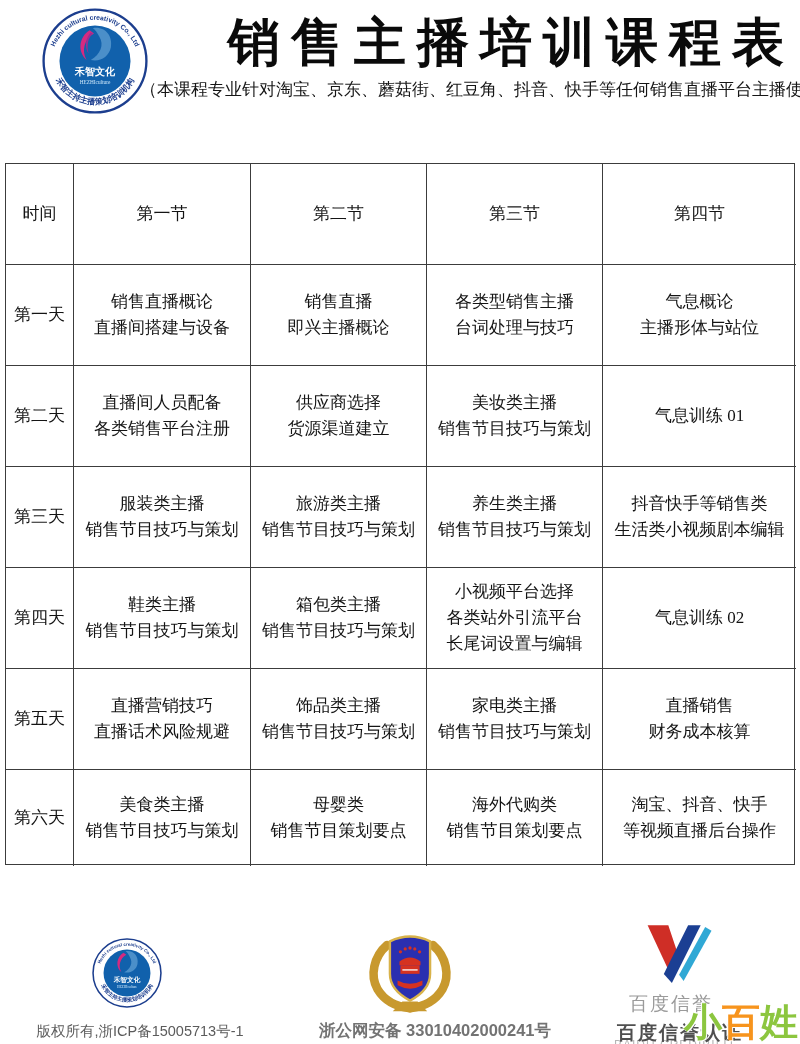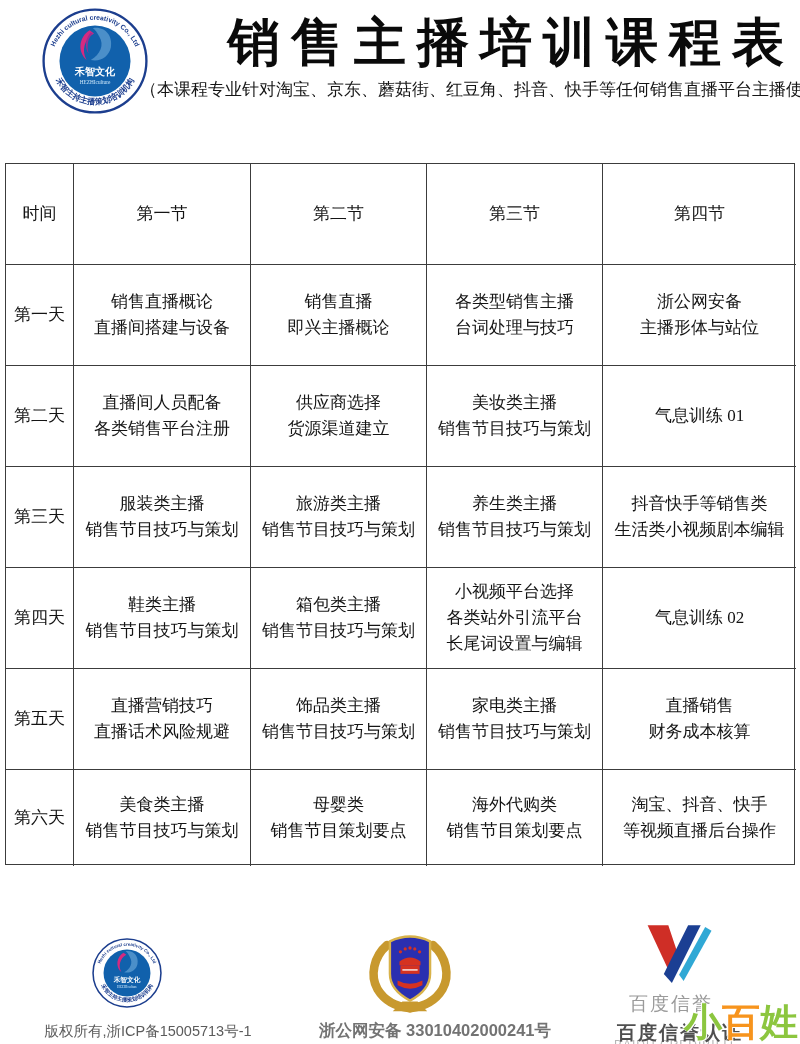--- a/index.html
+++ b/index.html
@@ -33,21 +33,21 @@
     display:flex; flex-direction:column; align-items:center; justify-content:center;
     border-right:1px solid #3c3c3c; border-bottom:1px solid #3c3c3c;
     font-size:17px; color:#141414; text-align:center; line-height:26px;
     white-space:nowrap; overflow:hidden;
   }
   .tcell.last-col { border-right:none; }
   .tcell.last-row { border-bottom:none; }
   .tcell .line { white-space:nowrap; }
   
   .footer-left-text {
-    position:absolute; left:28px; top:1022px; width:240px; text-align:center;
+    position:absolute; left:20px; top:1022px; width:240px; text-align:center;
     font-size:14.5px; color:#5b5b5b; font-family:"Liberation Sans", sans-serif;
     white-space:nowrap;
   }
   .police-badge { position:absolute; left:362px; top:926px; width:96px; height:88px; }
   .police-text {
     position:absolute; left:290px; top:1020px; width:290px; text-align:center;
     font-size:16.5px; font-weight:bold; color:#737373;
     font-family:"Liberation Sans", sans-serif; white-space:nowrap;
   }
   .baidu-logo { position:absolute; left:644px; top:920px; width:72px; height:70px; }
@@ -119,21 +119,21 @@
       </div>
       <div class="tcell course-cell">
         <div class="line">销售直播</div>
         <div class="line">即兴主播概论</div>
       </div>
       <div class="tcell course-cell">
         <div class="line">各类型销售主播</div>
         <div class="line">台词处理与技巧</div>
       </div>
       <div class="tcell course-cell last-col">
-        <div class="line">浙公网安备</div>
+        <div class="line">气息概论</div>
         <div class="line">主播形体与站位</div>
       </div>
       <div class="tcell day-cell">第二天</div>
       <div class="tcell course-cell">
         <div class="line">直播间人员配备</div>
         <div class="line">各类销售平台注册</div>
       </div>
       <div class="tcell course-cell">
         <div class="line">供应商选择</div>
         <div class="line">货源渠道建立</div>

